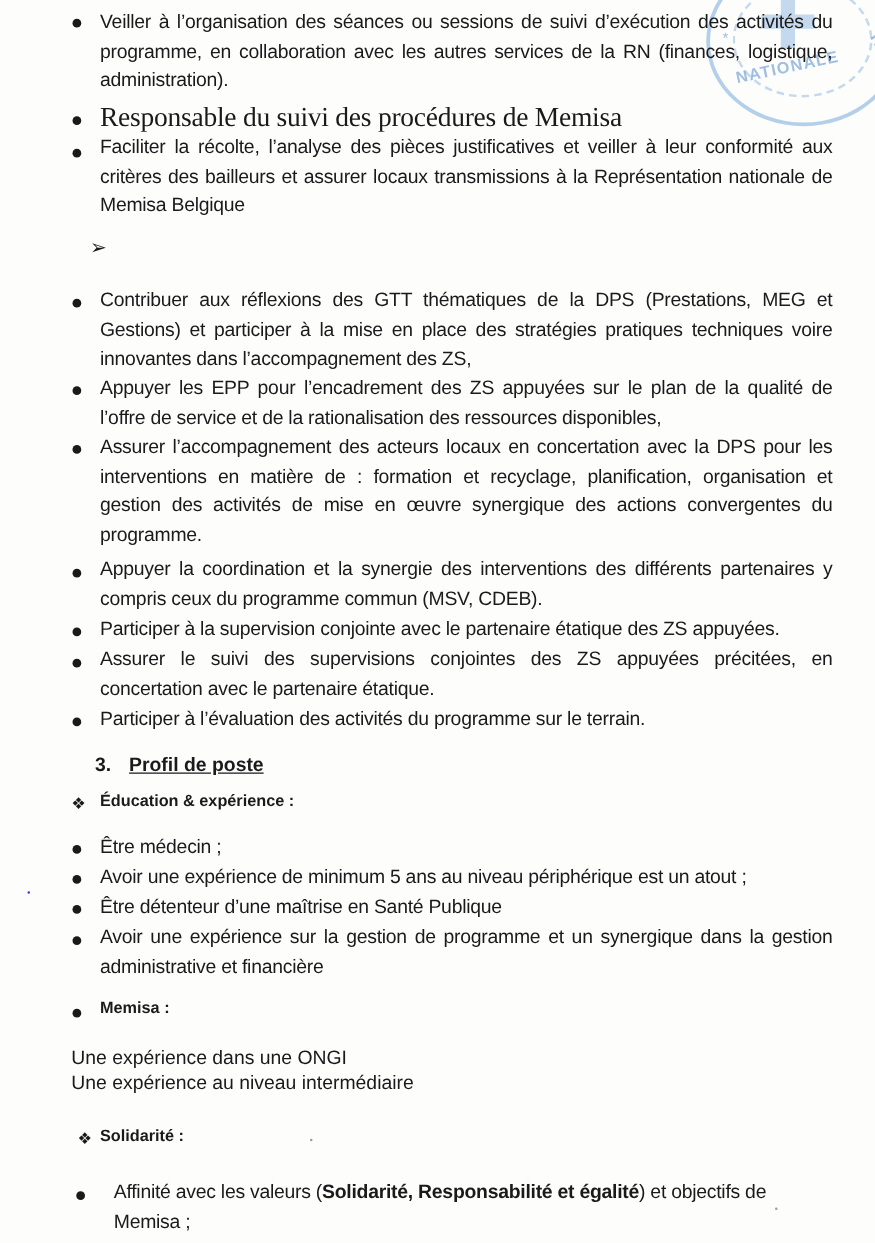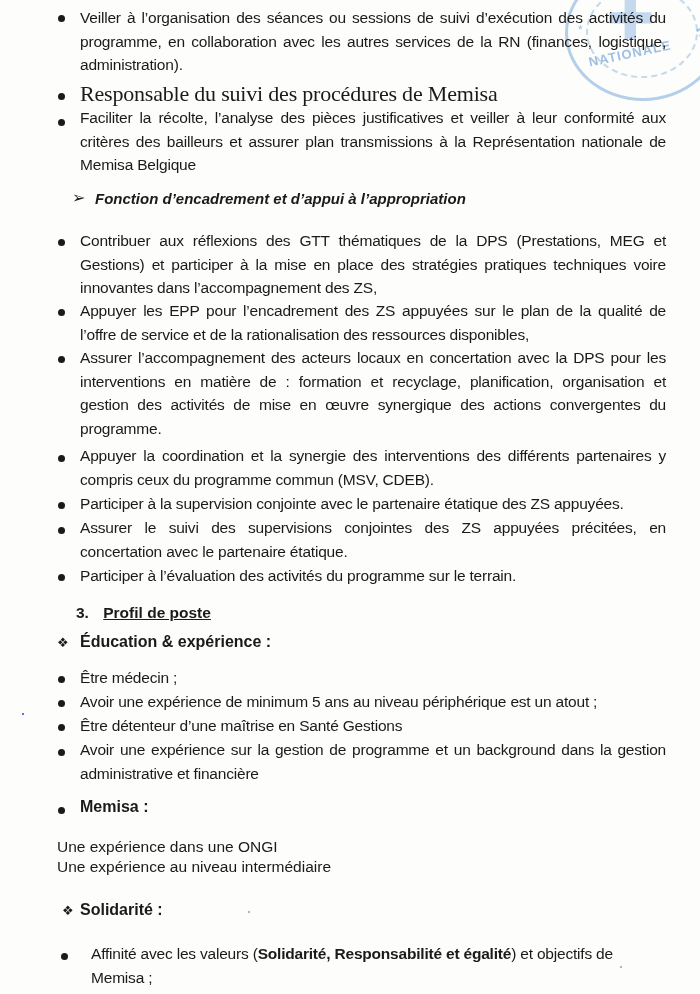--- a/index.html
+++ b/index.html
@@ -41,21 +41,21 @@
     letter-spacing: -0.2px;
   }
   .serif { font-family: "Liberation Serif", serif; font-size: 22px; }
   .subhead {
     position: absolute; left: 72px; font-size: 15px; font-weight: bold; font-style: italic;
   }
   .arrow { position: absolute; left: 72px; font-size: 16px; }
   .h3 { position: absolute; left: 76px; font-size: 15.5px; font-weight: bold; }
   .h3 u { }
   .diamond { position: absolute; font-size: 13px; }
-  .boldhead { position: absolute; font-size: 16px; font-weight: bold; }
+  .boldhead { position: absolute; font-size: 13px; font-weight: bold; }
   .plain { position: absolute; left: 57px; font-size: 15.5px; line-height: 20px; text-align: right; }
   .speck { position: absolute; width: 2px; height: 2px; background: #99a; border-radius: 50%; }
 </style>
 </head>
 <body>
 
 <div class="page">
 
   <div class="stamp">
     <div class="stamp-inner"></div>
@@ -68,25 +68,24 @@
   <div class="bl">
     <span class="bullet" style="top:15px"></span>
     <div class="txt" style="top:6px">Veiller à l’organisation des séances ou sessions de suivi d’exécution des activités du programme, en collaboration avec les autres services de la RN (finances, logistique, administration).</div>
   </div>
   <div class="bl">
     <span class="bullet" style="top:93px"></span>
     <div class="txt serif" style="top:82px">Responsable du suivi des procédures de Memisa</div>
   </div>
   <div class="bl">
     <span class="bullet" style="top:119px"></span>
-    <div class="txt" style="top:106px">Faciliter la récolte, l’analyse des pièces justificatives et veiller à leur conformité aux critères des bailleurs et assurer plan transmissions à la Représentation nationale de Memisa Belgique</div>
+    <div class="txt" style="top:106px">Faciliter la récolte, l’analyse des pièces justificatives et veiller à leur conformité aux critères des bailleurs et assurer locaux transmissions à la Représentation nationale de Memisa Belgique</div>
   </div>
 
   <span class="arrow" style="top:188px">➢</span>
-  <div class="subhead" style="top:190px; left:95px">Fonction d’encadrement et d’appui à l’appropriation</div>
 
   <div class="bl">
     <span class="bullet" style="top:239px"></span>
     <div class="txt" style="top:229px">Contribuer aux réflexions des GTT thématiques de la DPS (Prestations, MEG et Gestions) et participer à la mise en place des stratégies pratiques techniques voire innovantes dans l’accompagnement des ZS,</div>
   </div>
   <div class="bl">
     <span class="bullet" style="top:309px"></span>
     <div class="txt" style="top:299px">Appuyer les EPP pour l’encadrement des ZS appuyées sur le plan de la qualité de l’offre de service et de la rationalisation des ressources disponibles,</div>
   </div>
   <div class="bl">
@@ -121,25 +120,25 @@
   <div class="bl">
     <span class="bullet" style="top:676px"></span>
     <div class="txt" style="top:666px">Être médecin ;</div>
   </div>
   <div class="bl">
     <span class="bullet" style="top:700px"></span>
     <div class="txt" style="top:690px">Avoir une expérience de minimum 5 ans au niveau périphérique est un atout ;</div>
   </div>
   <div class="bl">
     <span class="bullet" style="top:724px"></span>
-    <div class="txt" style="top:714px">Être détenteur d’une maîtrise en Santé Gestions</div>
+    <div class="txt" style="top:714px">Être détenteur d’une maîtrise en Santé Publique</div>
   </div>
   <div class="bl">
     <span class="bullet" style="top:749px"></span>
-    <div class="txt" style="top:738px">Avoir une expérience sur la gestion de programme et un background dans la gestion administrative et financière</div>
+    <div class="txt" style="top:738px">Avoir une expérience sur la gestion de programme et un synergique dans la gestion administrative et financière</div>
   </div>
 
   <span class="bullet" style="top:807px; left:58px"></span>
   <div class="boldhead" style="left:80px; top:798px">Memisa :</div>
   <div class="plain" style="top:837px">Une expérience dans une ONGI</div>
   <div class="plain" style="top:857px">Une expérience au niveau intermédiaire</div>
 
   <span class="diamond" style="left:62px; top:903px">❖</span>
   <div class="boldhead" style="left:80px; top:901px">Solidarité :</div>
 

